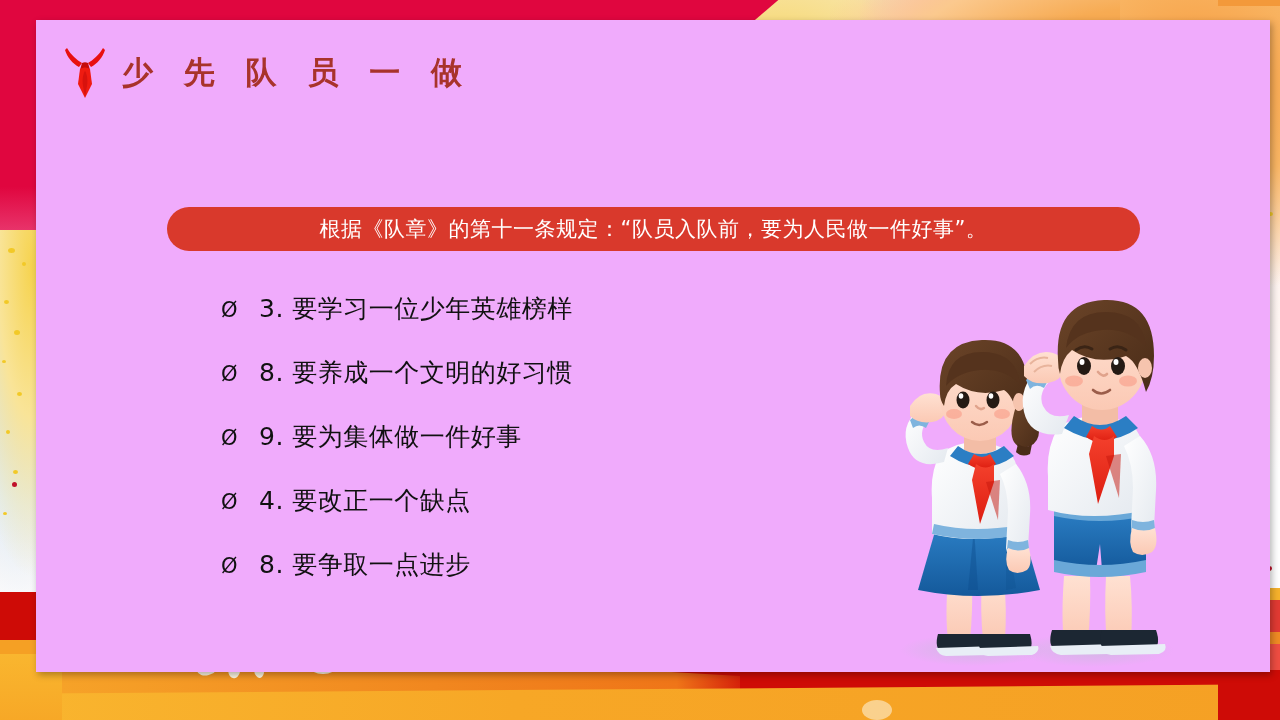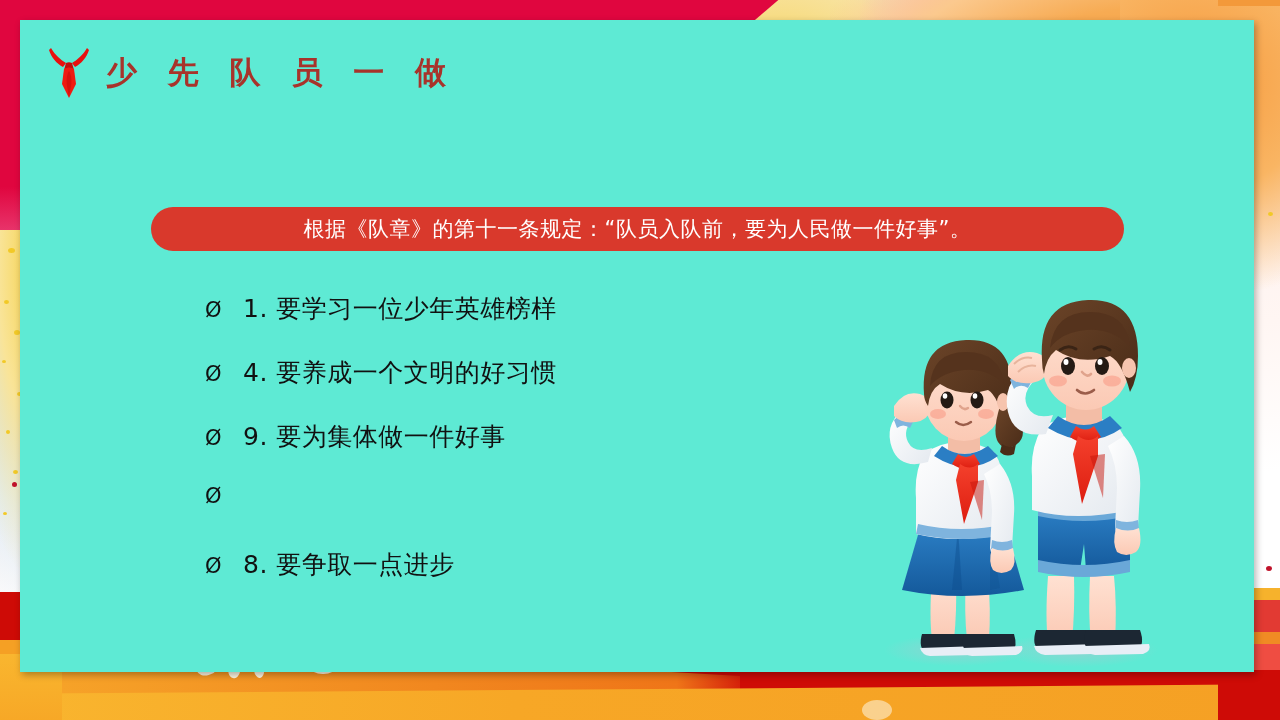--- a/index.html
+++ b/index.html
@@ -100,22 +100,22 @@
   .rb4{top:644px;width:64px;height:30px;background:#ef4d42;}
   .rb5{top:670px;width:64px;height:54px;background:#ce0b06;}
   
   .rtb1{top:0px;width:64px;height:6px;background:#f3993a;}
 
   
   .peek{position:absolute;background:#fdf6e3;}
 
   
   .card{
-    position:absolute;left:20px;top:20px;width:1234px;height:652px;
-    background:#5eead4;
+    position:absolute;left:36px;top:20px;width:1234px;height:652px;
+    background:#f0abfc;
     box-shadow:2px 3px 7px rgba(0,0,0,0.30);
   }
 
   
   .header{position:absolute;left:26px;top:24px;display:flex;align-items:center;}
   .scarf-icon{width:46px;height:56px;display:block;}
   .title-text{
     margin-left:14px;
     font-size:31px;font-weight:bold;color:#a8332b;
     letter-spacing:10px;line-height:1;
@@ -221,32 +221,33 @@
       <span class="title-text">少 先 队 员 一 做</span>
     </div>
 
     <div class="pill">
       <span class="pill-text">根据《队章》的第十一条规定：“队员入队前，要为人民做一件好事”。</span>
     </div>
 
     <div class="list">
       <div class="list-item">
         <span class="bullet">Ø</span>
-        <span class="item-text">1. 要学习一位少年英雄榜样</span>
+        <span class="item-text">3. 要学习一位少年英雄榜样</span>
       </div>
       <div class="list-item">
         <span class="bullet">Ø</span>
-        <span class="item-text">4. 要养成一个文明的好习惯</span>
+        <span class="item-text">8. 要养成一个文明的好习惯</span>
       </div>
       <div class="list-item">
         <span class="bullet">Ø</span>
         <span class="item-text">9. 要为集体做一件好事</span>
       </div>
       <div class="list-item">
         <span class="bullet">Ø</span>
+        <span class="item-text">4. 要改正一个缺点</span>
       </div>
       <div class="list-item">
         <span class="bullet">Ø</span>
         <span class="item-text">8. 要争取一点进步</span>
       </div>
     </div>
 
     <div class="illus">
       <svg viewBox="0 0 360 410" xmlns="http://www.w3.org/2000/svg" aria-hidden="true">
         <defs>

